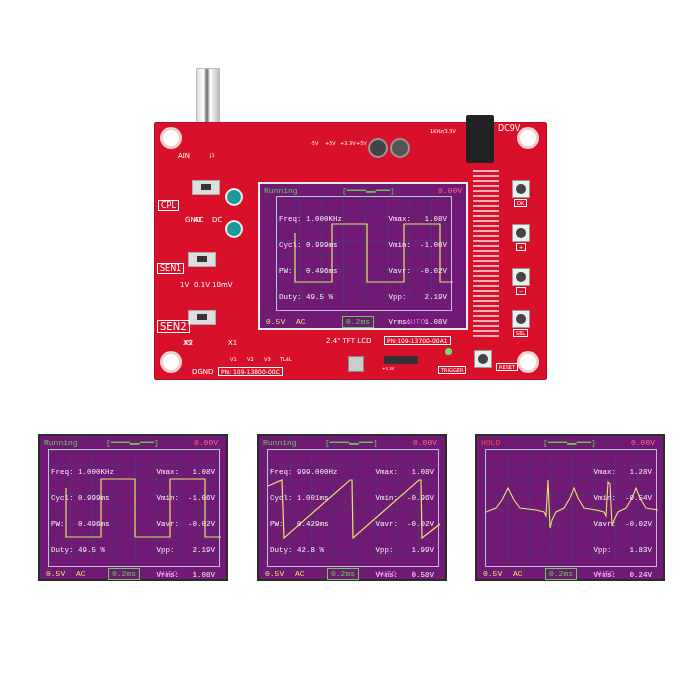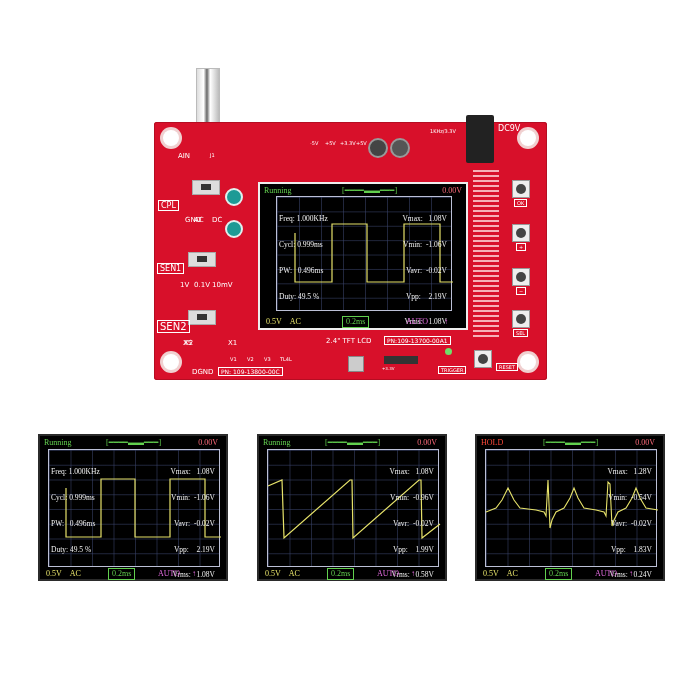--- a/index.html
+++ b/index.html
@@ -14,21 +14,21 @@
   .bnc{position:absolute;left:196px;top:68px;width:22px;height:80px;background:linear-gradient(90deg,#ddd,#fff 30%,#666 45%,#fff 60%,#bbb);border:1px solid #bbb;}
   .dcjack{position:absolute;left:466px;top:115px;width:28px;height:48px;background:#222;border-radius:2px;}
   .switch{position:absolute;width:26px;height:13px;background:#ddd;border:1px solid #aaa;}
   .switch::after{content:"";position:absolute;left:8px;top:3px;width:10px;height:6px;background:#333;}
   .pot{position:absolute;width:14px;height:14px;border-radius:50%;background:#1d9a95;border:2px solid #e0f0ee;}
   .btn{position:absolute;width:16px;height:16px;background:#eee;border:1px solid #999;}
   .btn::after{content:"";position:absolute;left:3px;top:3px;width:10px;height:10px;border-radius:50%;background:#444;}
   .header{position:absolute;left:473px;top:167px;width:26px;height:170px;background:repeating-linear-gradient(180deg,#d8102a 0 3px,#f6b0b8 3px 5px);}
   .cap{position:absolute;width:16px;height:16px;border-radius:50%;background:#444;border:2px solid #999;}
   
-  .scope{position:absolute;background:#000000;border:2px solid #2b2b2b;box-sizing:border-box;font-family:Liberation Serif, serif;}
+  .scope{position:absolute;background:#701a75;border:2px solid #2b2b2b;box-sizing:border-box;font-family:Liberation Mono, monospace;}
   .scope .top{position:absolute;left:4px;top:1px;right:4px;height:11px;font-size:8px;line-height:11px;}
   .scope .grid{position:absolute;border:1px solid #bcc0d6;box-sizing:border-box;
      background-image:linear-gradient(90deg,rgba(60,70,110,.55) 1px,transparent 1px),linear-gradient(180deg,rgba(60,70,110,.55) 1px,transparent 1px);}
   .scope .m{position:absolute;font-size:7.5px;line-height:8.6px;color:#f2f2f2;white-space:pre;}
   .scope .bot{position:absolute;left:6px;right:6px;font-size:8px;line-height:10px;}
   .g{color:#62d04f}.r{color:#ff6a7a}.y{color:#e6e26a}.mag{color:#e46be0}.red{color:#ff4a3a}
   .tbox{border:1px solid #62d04f;padding:0 3px;color:#62d04f;}
   svg{position:absolute;left:0;top:0;overflow:visible;}
 </style>
 </head>
@@ -170,20 +170,26 @@
 <div class="scope" style="left:257px;top:434px;width:190px;height:147px;">
   <div class="top">
     <span class="g">Running</span>
     <span class="abs g" style="left:62px;top:0">[━━━━▬▬━━━]</span>
     <span class="abs r" style="right:4px;top:0">0.00V</span>
   </div>
   <div class="grid" style="left:8px;top:13px;width:172px;height:118px;background-size:21.5px 14.75px;">
     <svg width="172" height="118">
       <polyline fill="none" stroke="#e6e26a" stroke-width="1.2" points="0,36 14,30 16,88 82,30 84,30 85,88 151,30 153,30 154,88 172,74"></polyline>
     </svg>
+    <div class="m" style="left:2px;top:1px">
+      <div><span>Freq:</span> <span>999.000Hz</span></div>
+      <div><span>Cycl:</span> <span>1.001ms</span></div>
+      <div><span>PW:</span>   <span>0.429ms</span></div>
+      <div><span>Duty:</span> <span>42.8 %</span></div>
+    </div>
     <div class="m" style="right:4px;top:1px;text-align:right">
       <div><span>Vmax:</span>   <span>1.08V</span></div>
       <div><span>Vmin:</span>  <span>-0.96V</span></div>
       <div><span>Vavr:</span>  <span>-0.02V</span></div>
       <div><span>Vpp:</span>    <span>1.99V</span></div>
       <div><span>Vrms:</span>   <span>0.58V</span></div>
     </div>
   </div>
   <div class="bot" style="top:133px">
     <span class="y">0.5V</span>

